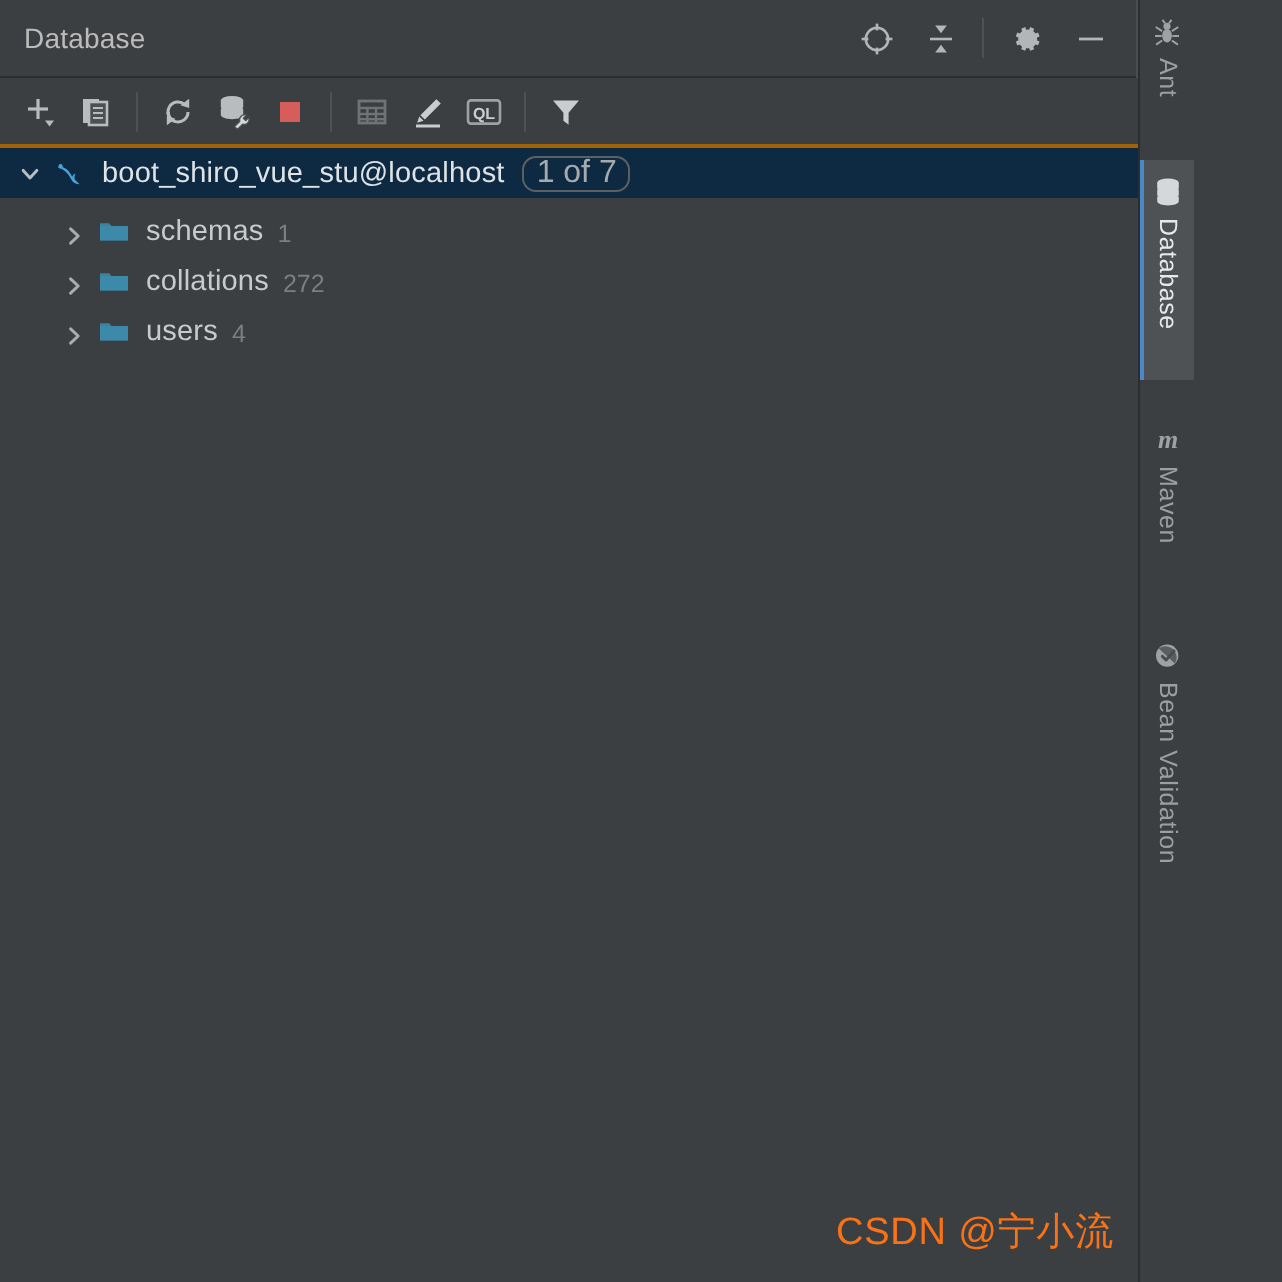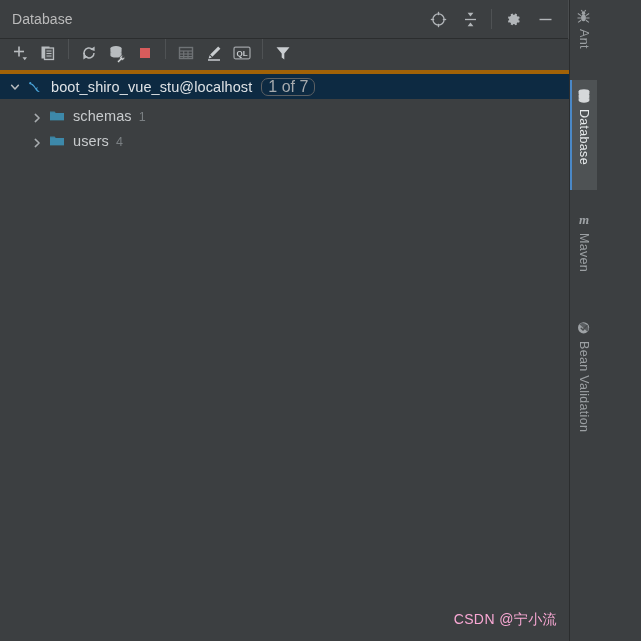--- a/index.html
+++ b/index.html
@@ -80,23 +80,23 @@
     height: 39px;
     background: #4a4d4f;
   }
 
   
   .tw-toolbar {
     position: relative;
     height: 35px;
     min-height: 35px;
     display: flex;
-    align-items: flex-start;
-    background: #3c3f41;
-    border-bottom: 4px solid #a16207;
+    align-items: center;
+    background: #3c3f41;
+    border-bottom: 2px solid #a16207;
     padding-left: 6px;
     box-sizing: border-box;
   }
   .tb-btn {
     width: 28px;
     height: 28px;
     display: flex;
     align-items: center;
     justify-content: center;
     position: relative;
@@ -167,22 +167,22 @@
 
   
   .indent-0 { padding-left: 6px; }
   .indent-1 { padding-left: 28px; align-items: flex-end; }
 
   
   .watermark {
     position: absolute;
     right: 12px;
     bottom: 12px;
-    font-size: 14px;
-    color: #f9a8d4;
+    font-size: 19px;
+    color: #f97316;
     letter-spacing: .4px;
     white-space: nowrap;
   }
 
   
   .tab-strip {
     width: 27px;
     height: 641px;
     background: #3c3f41;
     border-left: 1px solid #2b2d2e;
@@ -395,20 +395,35 @@
         <div class="icon-cell">
           <svg width="16" height="16" viewBox="0 0 16 16">
             <path d="M1 3.6h4.6l1.2 1.4H15v7.2H1z" fill="#3b82a0"></path>
             <path d="M1 5h14v7.2H1z" fill="#3d89aa"></path>
           </svg>
         </div>
         <div class="node-label">schemas</div>
         <div class="node-count">1</div>
       </div>
 
+      <div class="tree-row indent-1">
+        <div class="arrow-cell">
+          <svg width="12" height="12" viewBox="0 0 12 12">
+            <polyline points="4.3,2.4 8.1,6 4.3,9.6" fill="none" stroke="#a9adb0" stroke-width="1.5" stroke-linecap="round" stroke-linejoin="round"></polyline>
+          </svg>
+        </div>
+        <div class="icon-cell">
+          <svg width="16" height="16" viewBox="0 0 16 16">
+            <path d="M1 3.6h4.6l1.2 1.4H15v7.2H1z" fill="#3b82a0"></path>
+            <path d="M1 5h14v7.2H1z" fill="#3d89aa"></path>
+          </svg>
+        </div>
+        <div class="node-label">collations</div>
+        <div class="node-count">272</div>
+      </div>
 
       <div class="tree-row indent-1">
         <div class="arrow-cell">
           <svg width="12" height="12" viewBox="0 0 12 12">
             <polyline points="4.3,2.4 8.1,6 4.3,9.6" fill="none" stroke="#a9adb0" stroke-width="1.5" stroke-linecap="round" stroke-linejoin="round"></polyline>
           </svg>
         </div>
         <div class="icon-cell">
           <svg width="16" height="16" viewBox="0 0 16 16">
             <path d="M1 3.6h4.6l1.2 1.4H15v7.2H1z" fill="#3b82a0"></path>

